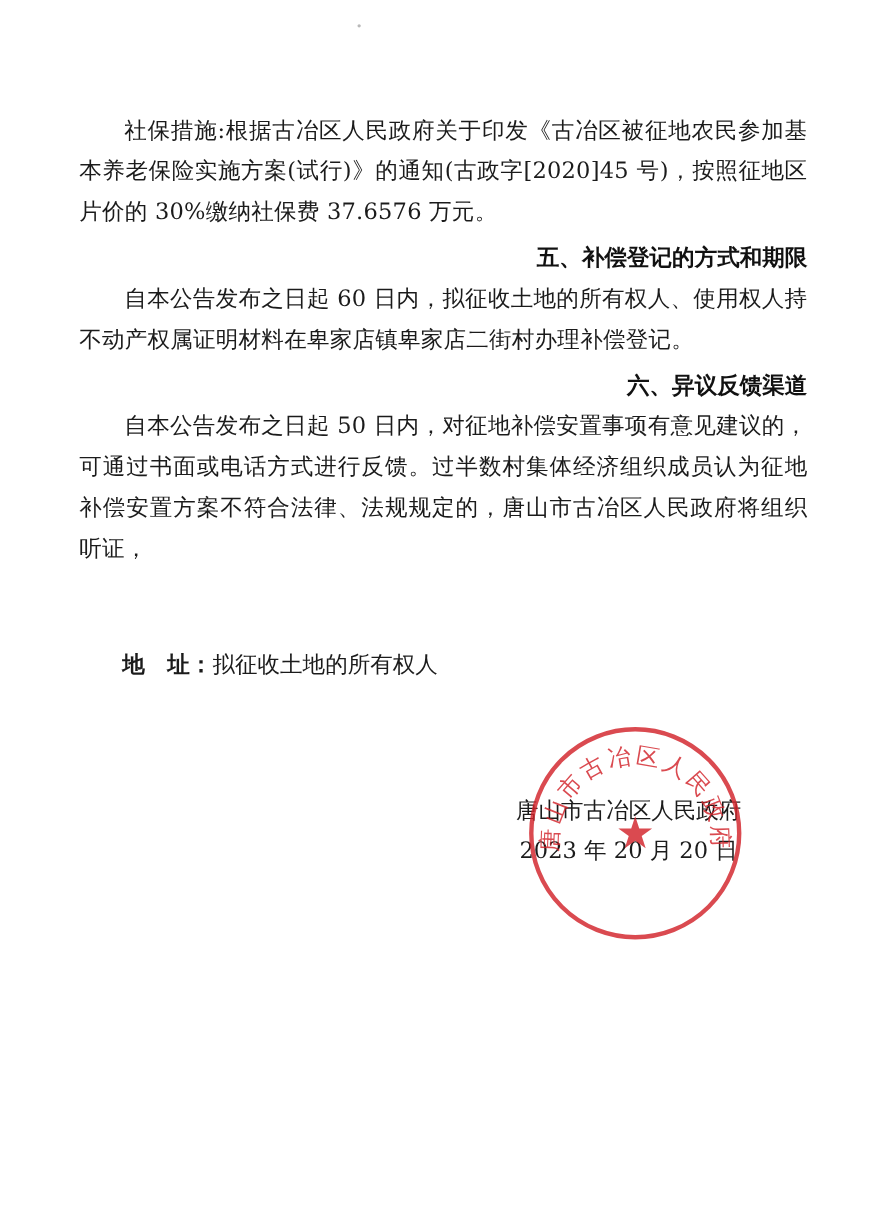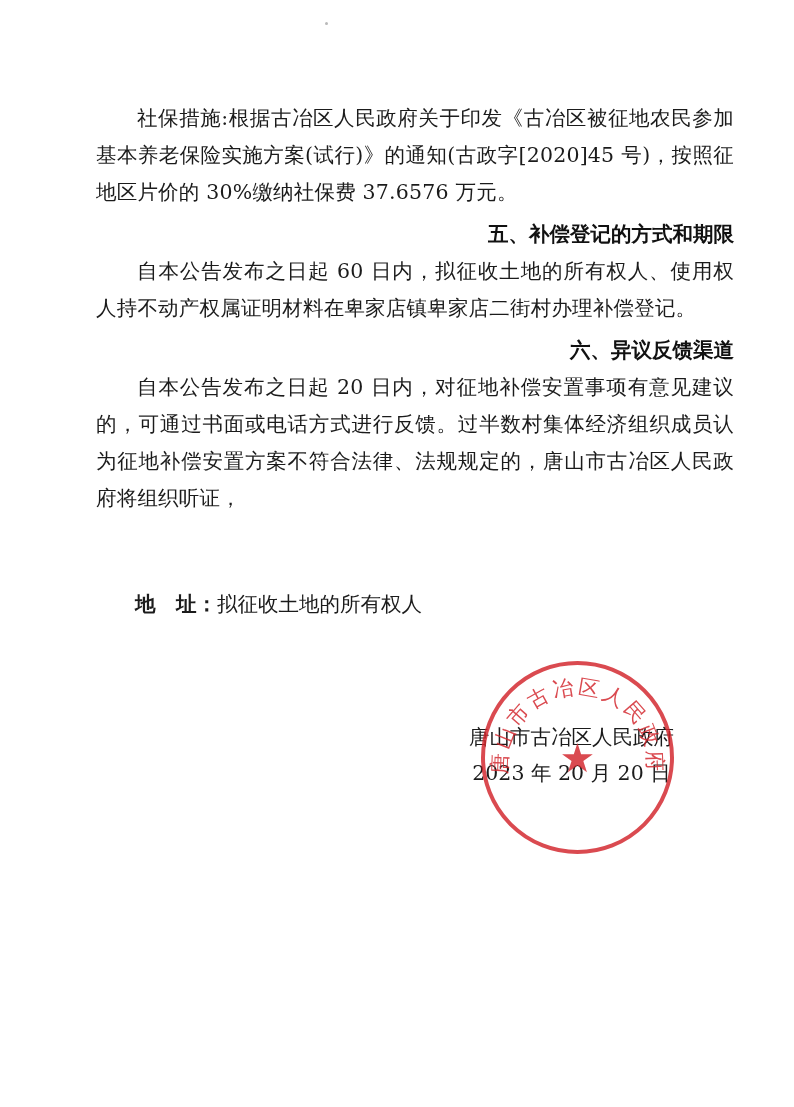--- a/index.html
+++ b/index.html
@@ -11,21 +11,21 @@
     width: 794px;
     height: 1107px;
     position: relative;
     font-family: "DejaVu Serif", "Liberation Serif", serif;
     color: #1a1a1a;
     overflow: hidden;
   }
   .page {
     position: absolute;
     inset: 0;
-    padding: 100px 60px 40px 96px;
+    padding: 100px 60px 40px 72px;
     box-sizing: border-box;
   }
   .para {
     font-size: 20.5px;
     line-height: 37px;
     text-align: justify;
     text-justify: inter-ideograph;
     margin: 0 0 2px 0;
     letter-spacing: 0.2px;
     color: #1b1b1b;
@@ -117,21 +117,21 @@
 <div class="page">
 
   <div class="dot-mark"></div>
 
   <p class="para indent">社保措施:根据古冶区人民政府关于印发《古冶区被征地农民参加基本养老保险实施方案(试行)》的通知(古政字[2020]45 号)，按照征地区片价的 30%缴纳社保费 37.6576 万元。</p>
 
   <h2 class="heading">五、补偿登记的方式和期限</h2>
   <p class="para indent">自本公告发布之日起 60 日内，拟征收土地的所有权人、使用权人持不动产权属证明材料在卑家店镇卑家店二街村办理补偿登记。</p>
 
   <h2 class="heading">六、异议反馈渠道</h2>
-  <p class="para indent">自本公告发布之日起 20 日内，对征地补偿安置事项有意见建议的，可通过书面或电话方式进行反馈。过半数村集体经济组织成员认为征地补偿安置方案不符合法律、法规规定的，唐山市古冶区人民政府将组织听证，</p>
+  <p class="para indent">自本公告发布之日起 50 日内，对征地补偿安置事项有意见建议的，可通过书面或电话方式进行反馈。过半数村集体经济组织成员认为征地补偿安置方案不符合法律、法规规定的，唐山市古冶区人民政府将组织听证，</p>
 
 
 
   <div class="contact">
     <div class="contact-row">
       <span class="contact-label">地　址：</span><span>拟征收土地的所有权人</span>
     </div>
   </div>
 
   <div class="sign-area">

